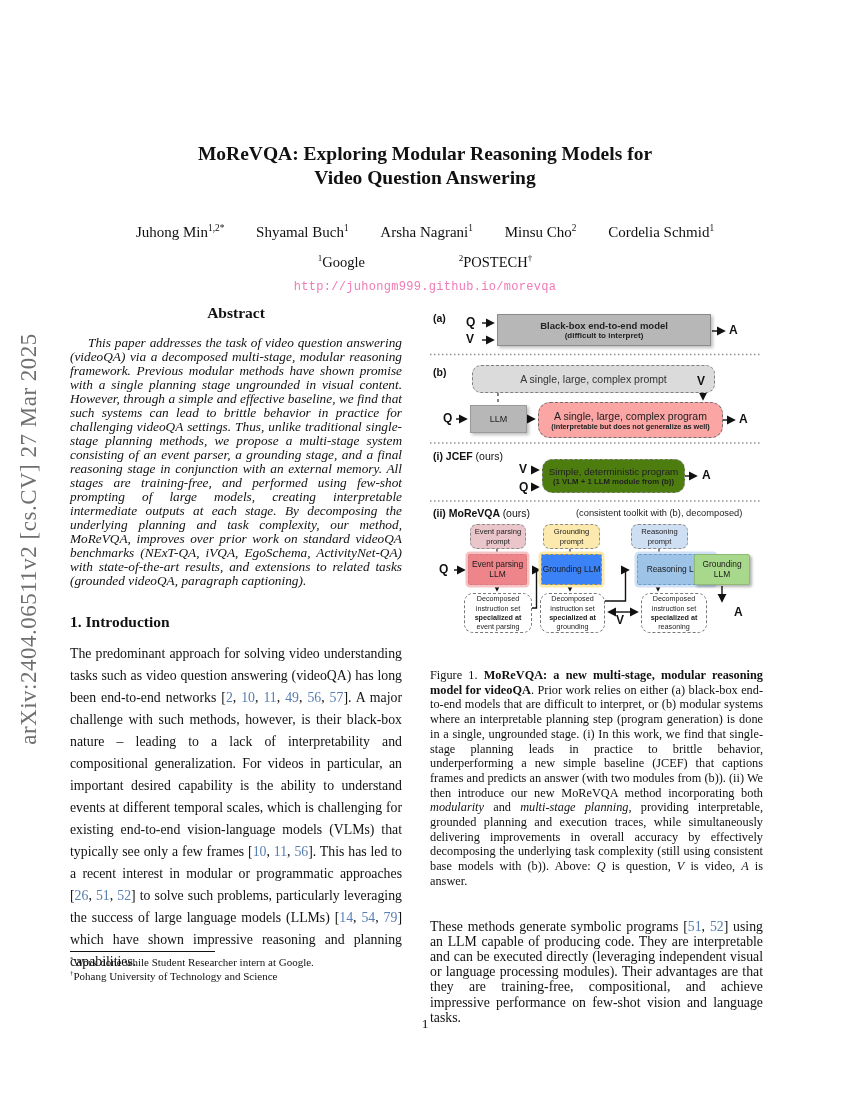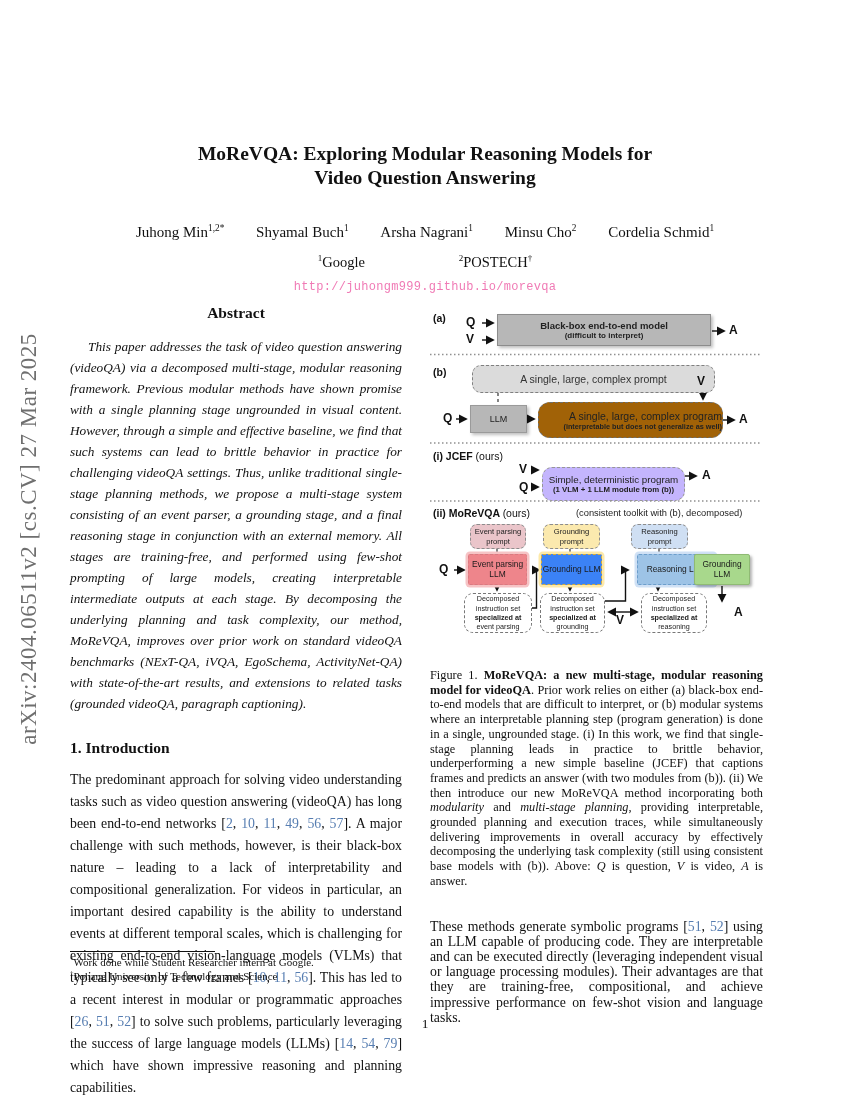--- a/index.html
+++ b/index.html
@@ -18,21 +18,21 @@
   .authors .author{margin:0 14px;white-space:nowrap;}
   sup{font-size:0.62em;vertical-align:super;line-height:0;}
   .affils{position:absolute;left:40px;top:254px;width:770px;text-align:center;font-size:14.5px;}
   .affils .affil{margin:0 45px;}
   .paper-link{position:absolute;left:40px;top:280px;width:770px;text-align:center;
     font-family:"Liberation Mono",monospace;font-size:12px;color:#f07ab5;letter-spacing:0.3px;}
 
   
   .col-left{position:absolute;left:70px;top:303px;width:332px;}
   .abstract-head{font-size:15.5px;font-weight:bold;text-align:center;line-height:19px;}
-  .abstract-text{margin-top:14px;font-style:italic;font-size:13.3px;line-height:21px;
+  .abstract-text{margin-top:14px;font-style:italic;font-size:13.3px;line-height:14px;
     text-align:justify;text-indent:18px;}
   .intro-head{margin-top:24px;font-size:15.5px;font-weight:bold;line-height:19px;}
   .body-par{margin-top:12px;font-size:13.8px;line-height:22px;text-align:justify;}
   .cite{color:#567db1;}
   .ital{font-style:italic;}
   .boldseg{font-weight:bold;}
 
   .footnotes{position:absolute;left:70px;top:951px;width:332px;font-size:11px;line-height:13.5px;}
   .fn-rule{width:145px;border-top:1px solid #111;margin-bottom:4px;}
   .page-num{position:absolute;left:0;top:1016px;width:850px;text-align:center;font-size:13.5px;}
@@ -50,27 +50,27 @@
 
   .box-a{left:67px;top:4px;width:214px;height:32px;background:#b7b7b7;
     border:1px solid #8c8c8c;box-shadow:2px 2px 3px rgba(0,0,0,0.25);}
   .box-a .t1{font-size:9.5px;font-weight:600;color:#222;}
   .box-a .t2{font-size:8px;font-weight:bold;color:#222;}
 
   .b-prompt{left:42px;top:55px;width:243px;height:28px;background:#dbdbdb;
     border:1.4px dashed #7f7f7f;border-radius:9px;font-size:10.5px;color:#333;}
   .b-llm{left:40px;top:95px;width:57px;height:28px;background:#b7b7b7;
     border:1px solid #9a9a9a;box-shadow:2px 2px 3px rgba(0,0,0,0.25);font-size:9px;color:#222;}
-  .b-prog{left:108px;top:92px;width:185px;height:36px;background:#a16207;
-    border:1.2px dashed #6f6f6f;border-radius:12px;align-items:flex-end;}
+  .b-prog{left:108px;top:92px;width:185px;height:36px;background:#fca5a5;
+    border:1.2px dashed #6f6f6f;border-radius:12px;}
   .b-prog .t1{font-size:10.5px;color:#222;}
   .b-prog .t2{font-size:7.3px;font-weight:bold;color:#222;}
 
-  .jcef-box{left:112px;top:149px;width:143px;height:34px;background:#c4b5fd;
-    border:1.2px dashed #969696;border-radius:10px;margin-top:8px;}
+  .jcef-box{left:112px;top:149px;width:143px;height:34px;background:#4d7c0f;
+    border:1.2px dashed #969696;border-radius:10px;}
   .jcef-box .t1{font-size:9.8px;color:#222;}
   .jcef-box .t2{font-size:7.8px;font-weight:bold;color:#222;}
 
   .prompt-box{top:214px;height:25px;border-radius:7px;font-size:7.6px;line-height:1.25;
     border:1px dashed #8c8c8c;color:#222;}
   .pb1{left:40px;width:56px;background:#eac5ca;}
   .pb2{left:113px;width:57px;background:#fbe9ae;}
   .pb3{left:201px;width:57px;background:#cfdff3;}
 
   .llm-box{top:244px;height:31px;font-size:8.4px;line-height:1.18;color:#1a1a1a;border-radius:2px;}

